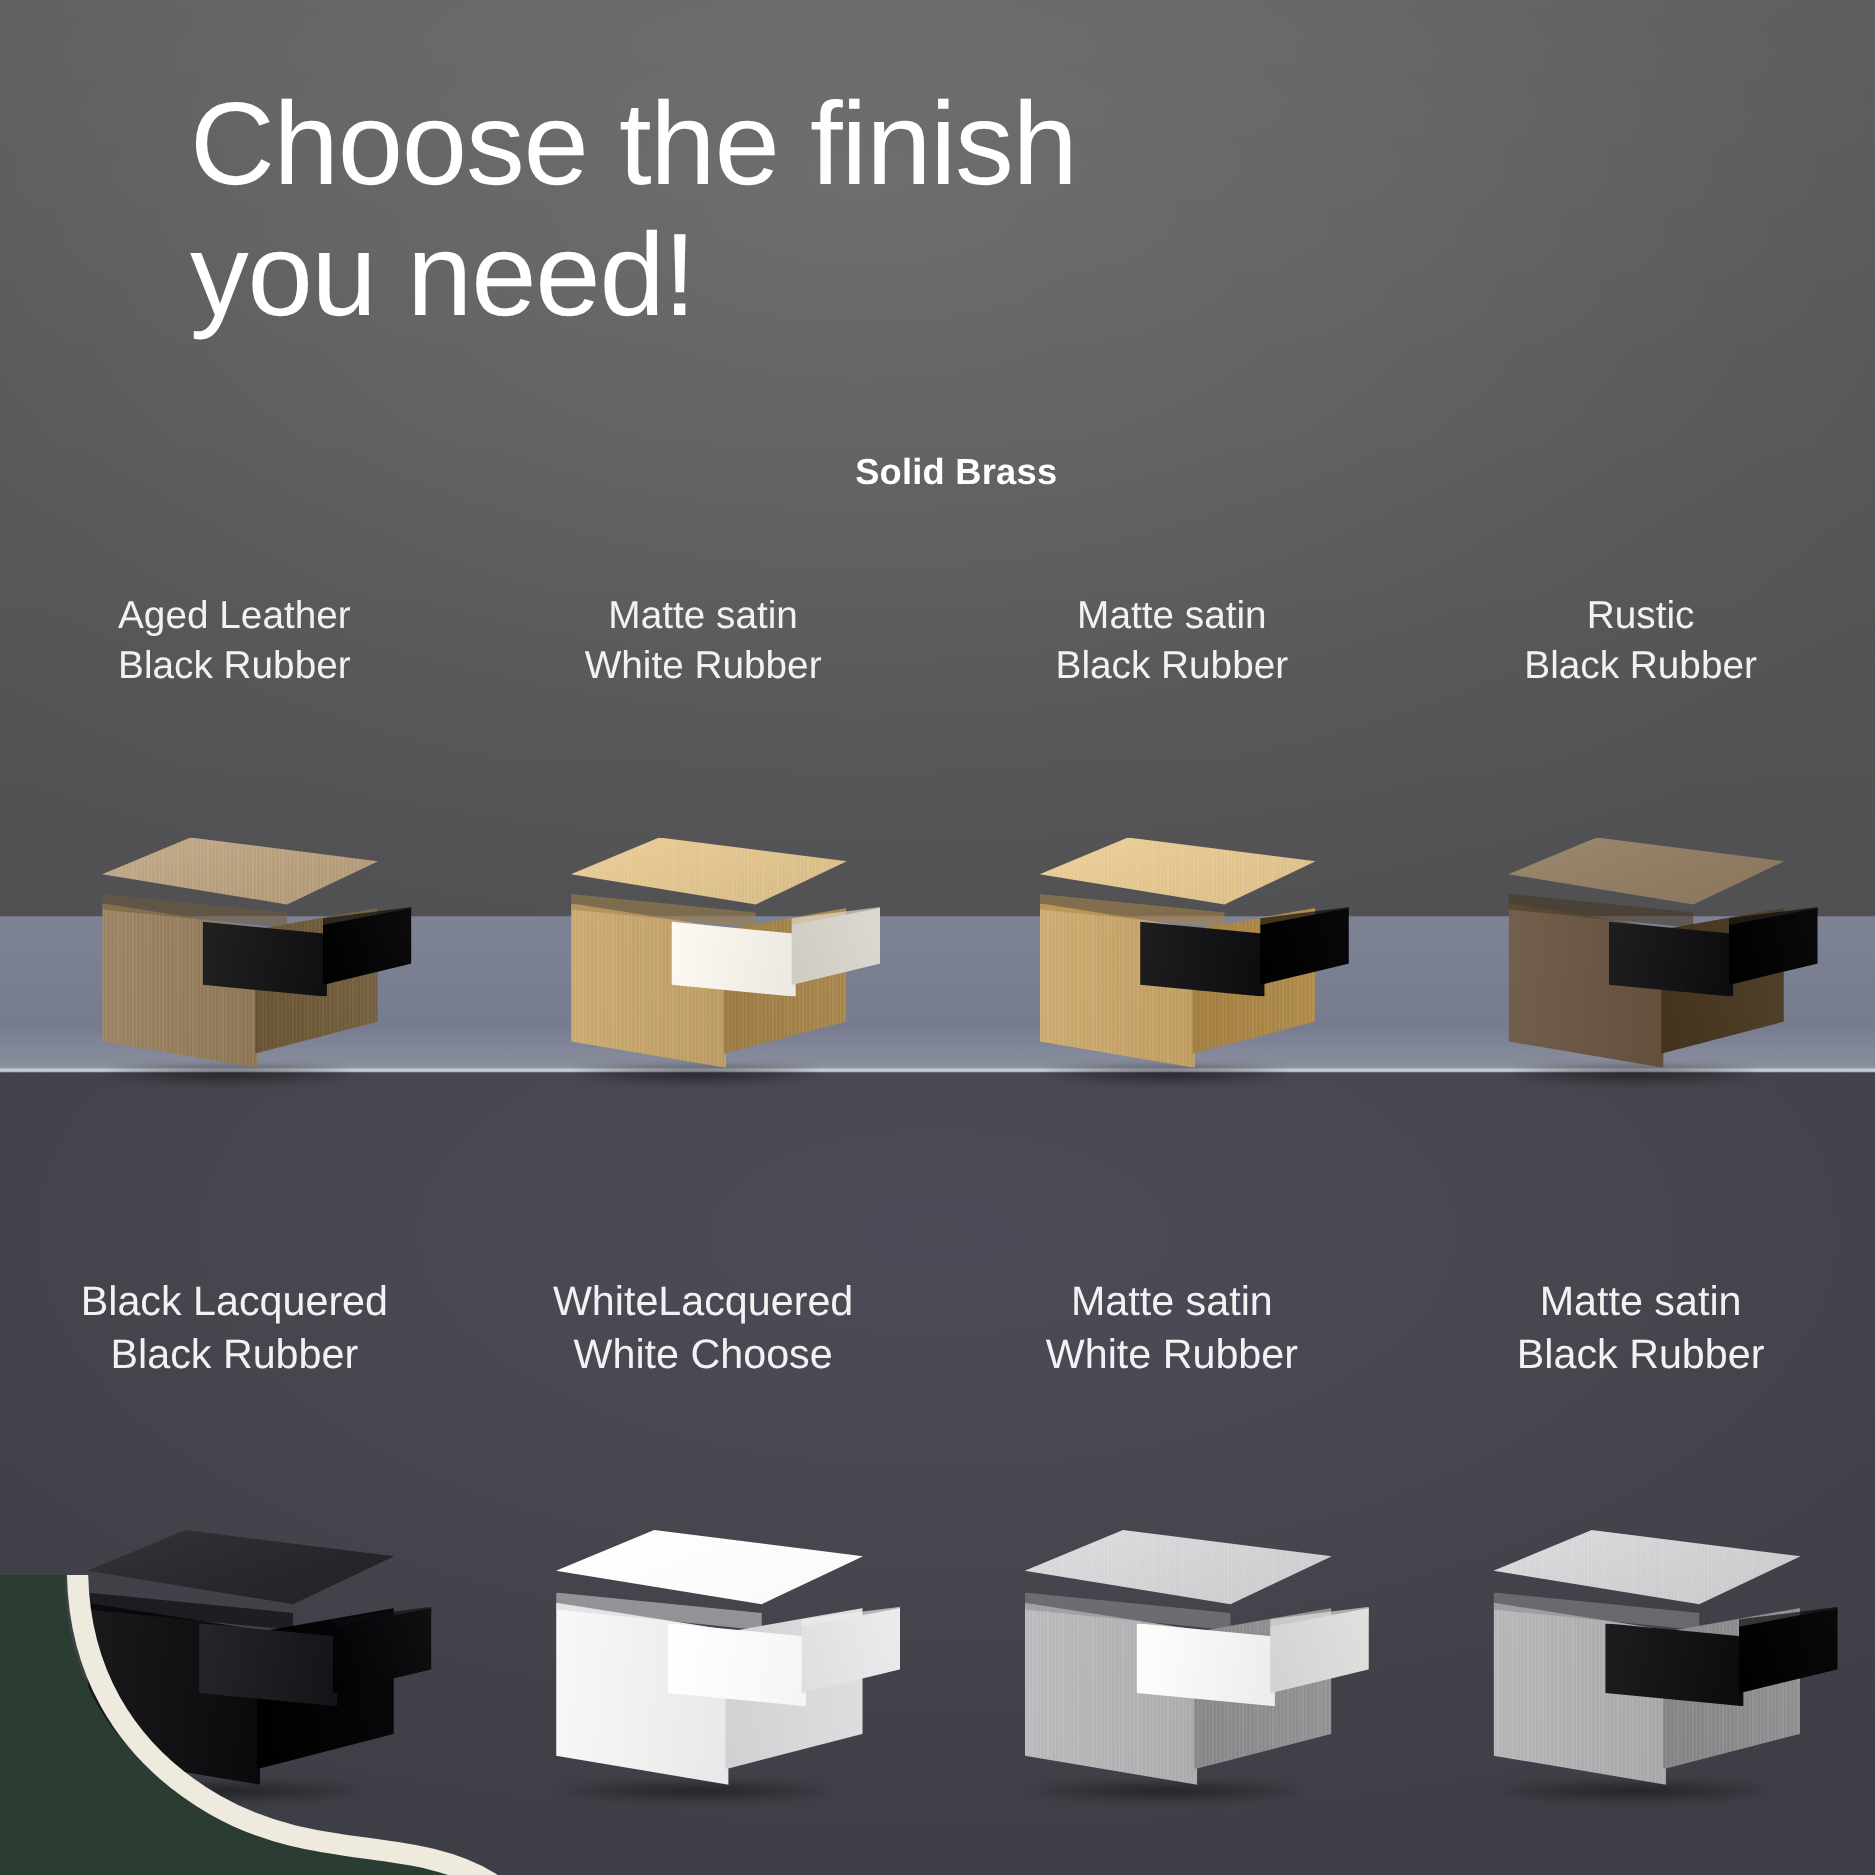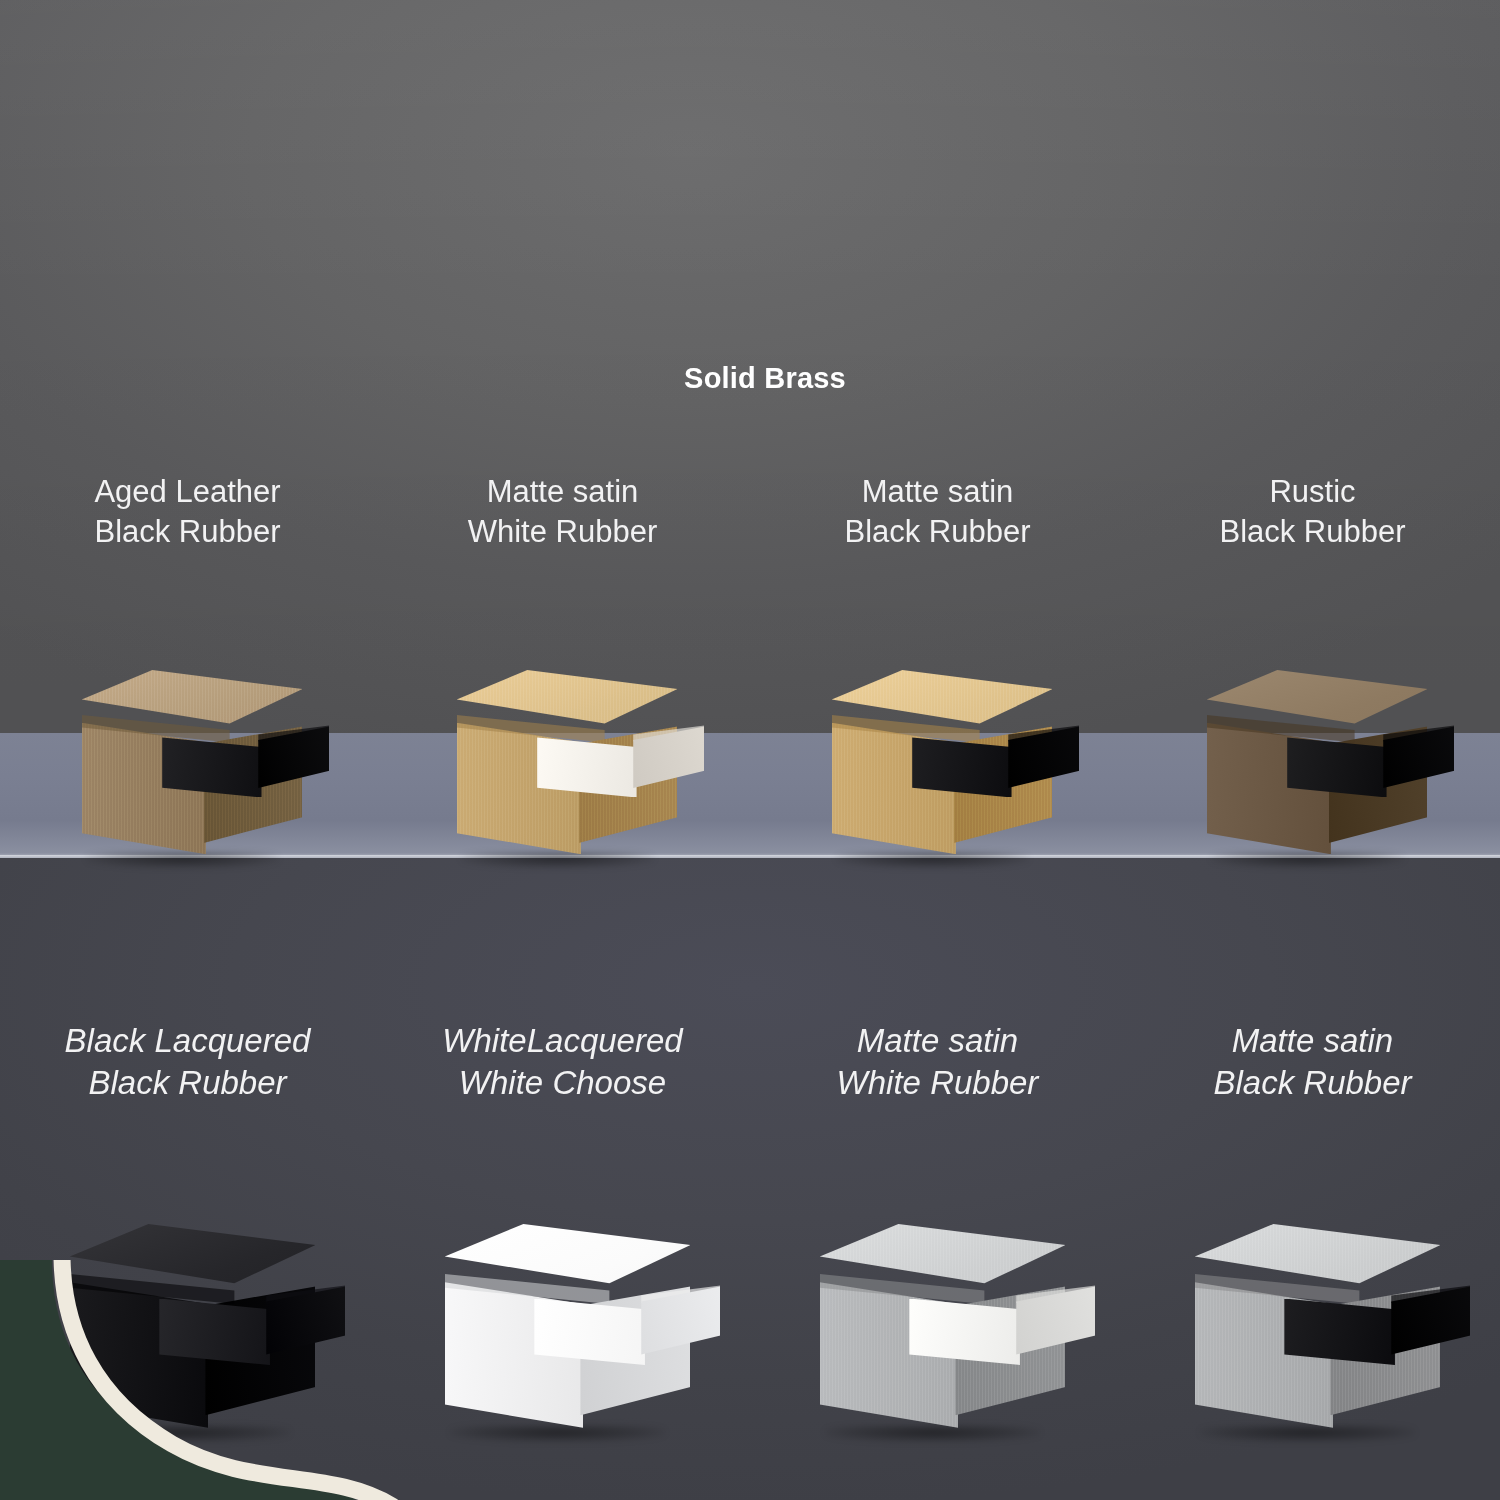--- a/index.html
+++ b/index.html
@@ -57,21 +57,21 @@
   .sec-title {
     position:absolute; width:1500px; text-align:center;
     color:#ffffff; font-weight:bold; font-size:29px; letter-spacing:.2px;
   }
   .sec-title.brass { top:362px;margin-left:15px; }
   .sec-title.steel { top:898px; }
 
   
   .labels { position:absolute; left:0; width:1500px; display:flex; }
   .labels.brass { top:472px; }
-  .labels.steel { top:1020px;font-style:italic; }
+  .labels.steel { top:1020px; }
   .label {
     flex:1 1 25%; text-align:center; color:#f2f2f3;
     font-weight:300; line-height:1.28; white-space:pre-line;
   }
   .labels.brass .label { font-size:31px; }
   .labels.steel .label { font-size:33px; }
 
   
   .row { position:absolute; left:0; width:1500px; display:flex; }
   .row.brass { top:596px; }
@@ -151,20 +151,22 @@
   <section class="sec-brass">
     <div class="vign"></div>
     <div class="brass-table"></div>
   </section>
 
   <section class="sec-steel">
     
     
   </section>
 
+  <h1 class="headline">Choose the finish
+you need!</h1>
 
 
   <div class="sec-title brass">Solid Brass</div>
 
   <div class="labels brass">
     <div class="label">Aged Leather
 Black Rubber</div>
     <div class="label">Matte satin
 White Rubber</div>
     <div class="label">Matte satin

